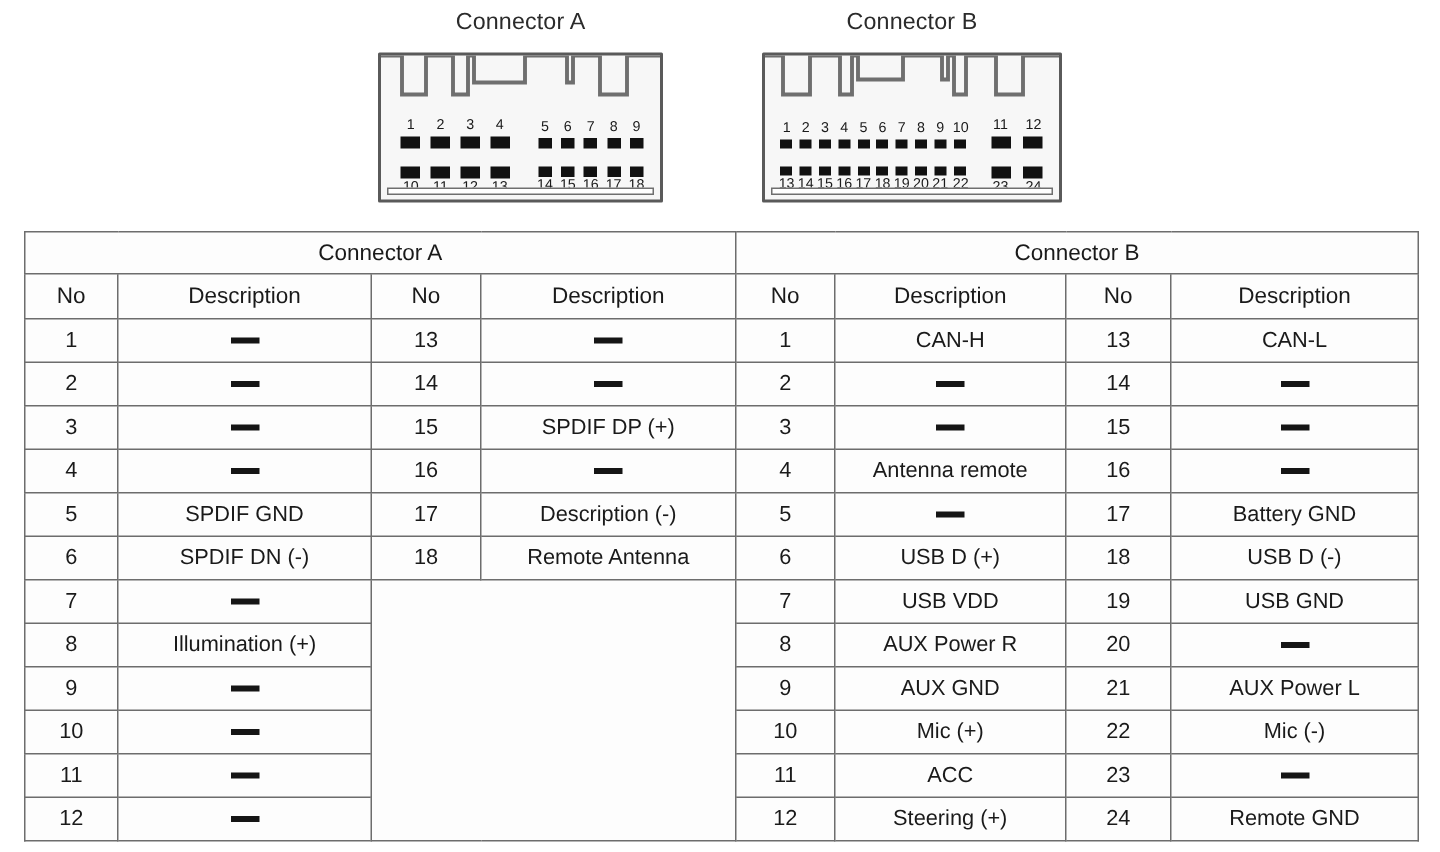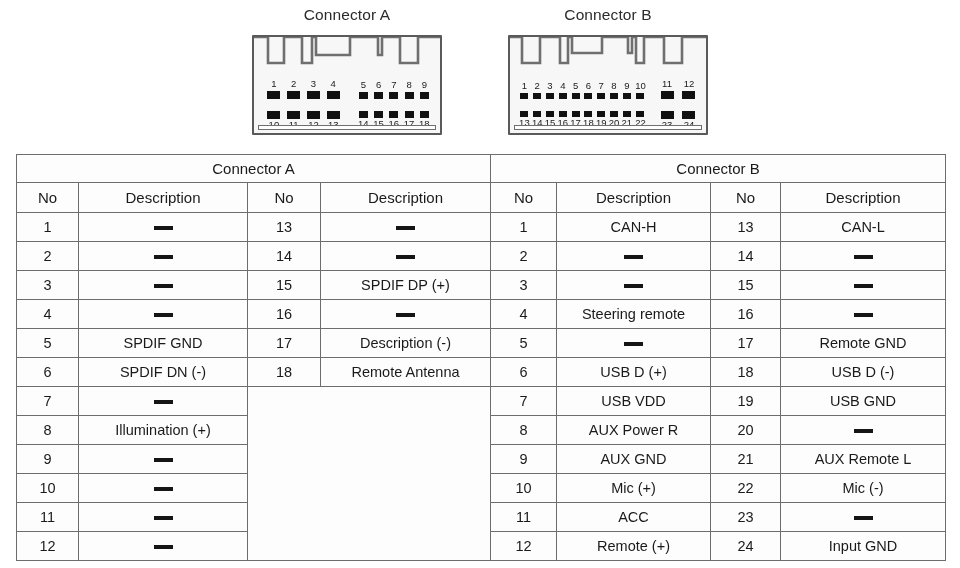--- a/index.html
+++ b/index.html
@@ -398,33 +398,33 @@
         <td><span class="dash"></span></td>
         <td>15</td>
         <td><span class="dash"></span></td>
       </tr>
       <tr>
         <td>4</td>
         <td><span class="dash"></span></td>
         <td>16</td>
         <td><span class="dash"></span></td>
         <td>4</td>
-        <td>Steering remote</td>
+        <td>Antenna remote</td>
         <td>16</td>
         <td><span class="dash"></span></td>
       </tr>
       <tr>
         <td>5</td>
         <td>SPDIF GND</td>
         <td>17</td>
         <td>Description (-)</td>
         <td>5</td>
         <td><span class="dash"></span></td>
         <td>17</td>
-        <td>Remote GND</td>
+        <td>Battery GND</td>
       </tr>
       <tr>
         <td>6</td>
         <td>SPDIF DN (-)</td>
         <td>18</td>
         <td>Remote Antenna</td>
         <td>6</td>
         <td>USB D (+)</td>
         <td>18</td>
         <td>USB D (-)</td>
@@ -445,21 +445,21 @@
         <td>AUX Power R</td>
         <td>20</td>
         <td><span class="dash"></span></td>
       </tr>
       <tr>
         <td>9</td>
         <td><span class="dash"></span></td>
         <td>9</td>
         <td>AUX GND</td>
         <td>21</td>
-        <td>AUX Remote L</td>
+        <td>AUX Power L</td>
       </tr>
       <tr>
         <td>10</td>
         <td><span class="dash"></span></td>
         <td>10</td>
         <td>Mic (+)</td>
         <td>22</td>
         <td>Mic (-)</td>
       </tr>
       <tr>
@@ -467,18 +467,18 @@
         <td><span class="dash"></span></td>
         <td>11</td>
         <td>ACC</td>
         <td>23</td>
         <td><span class="dash"></span></td>
       </tr>
       <tr>
         <td>12</td>
         <td><span class="dash"></span></td>
         <td>12</td>
-        <td>Remote (+)</td>
+        <td>Steering (+)</td>
         <td>24</td>
-        <td>Input GND</td>
+        <td>Remote GND</td>
       </tr>
     </tbody>
 </table>
 
 </body></html>

